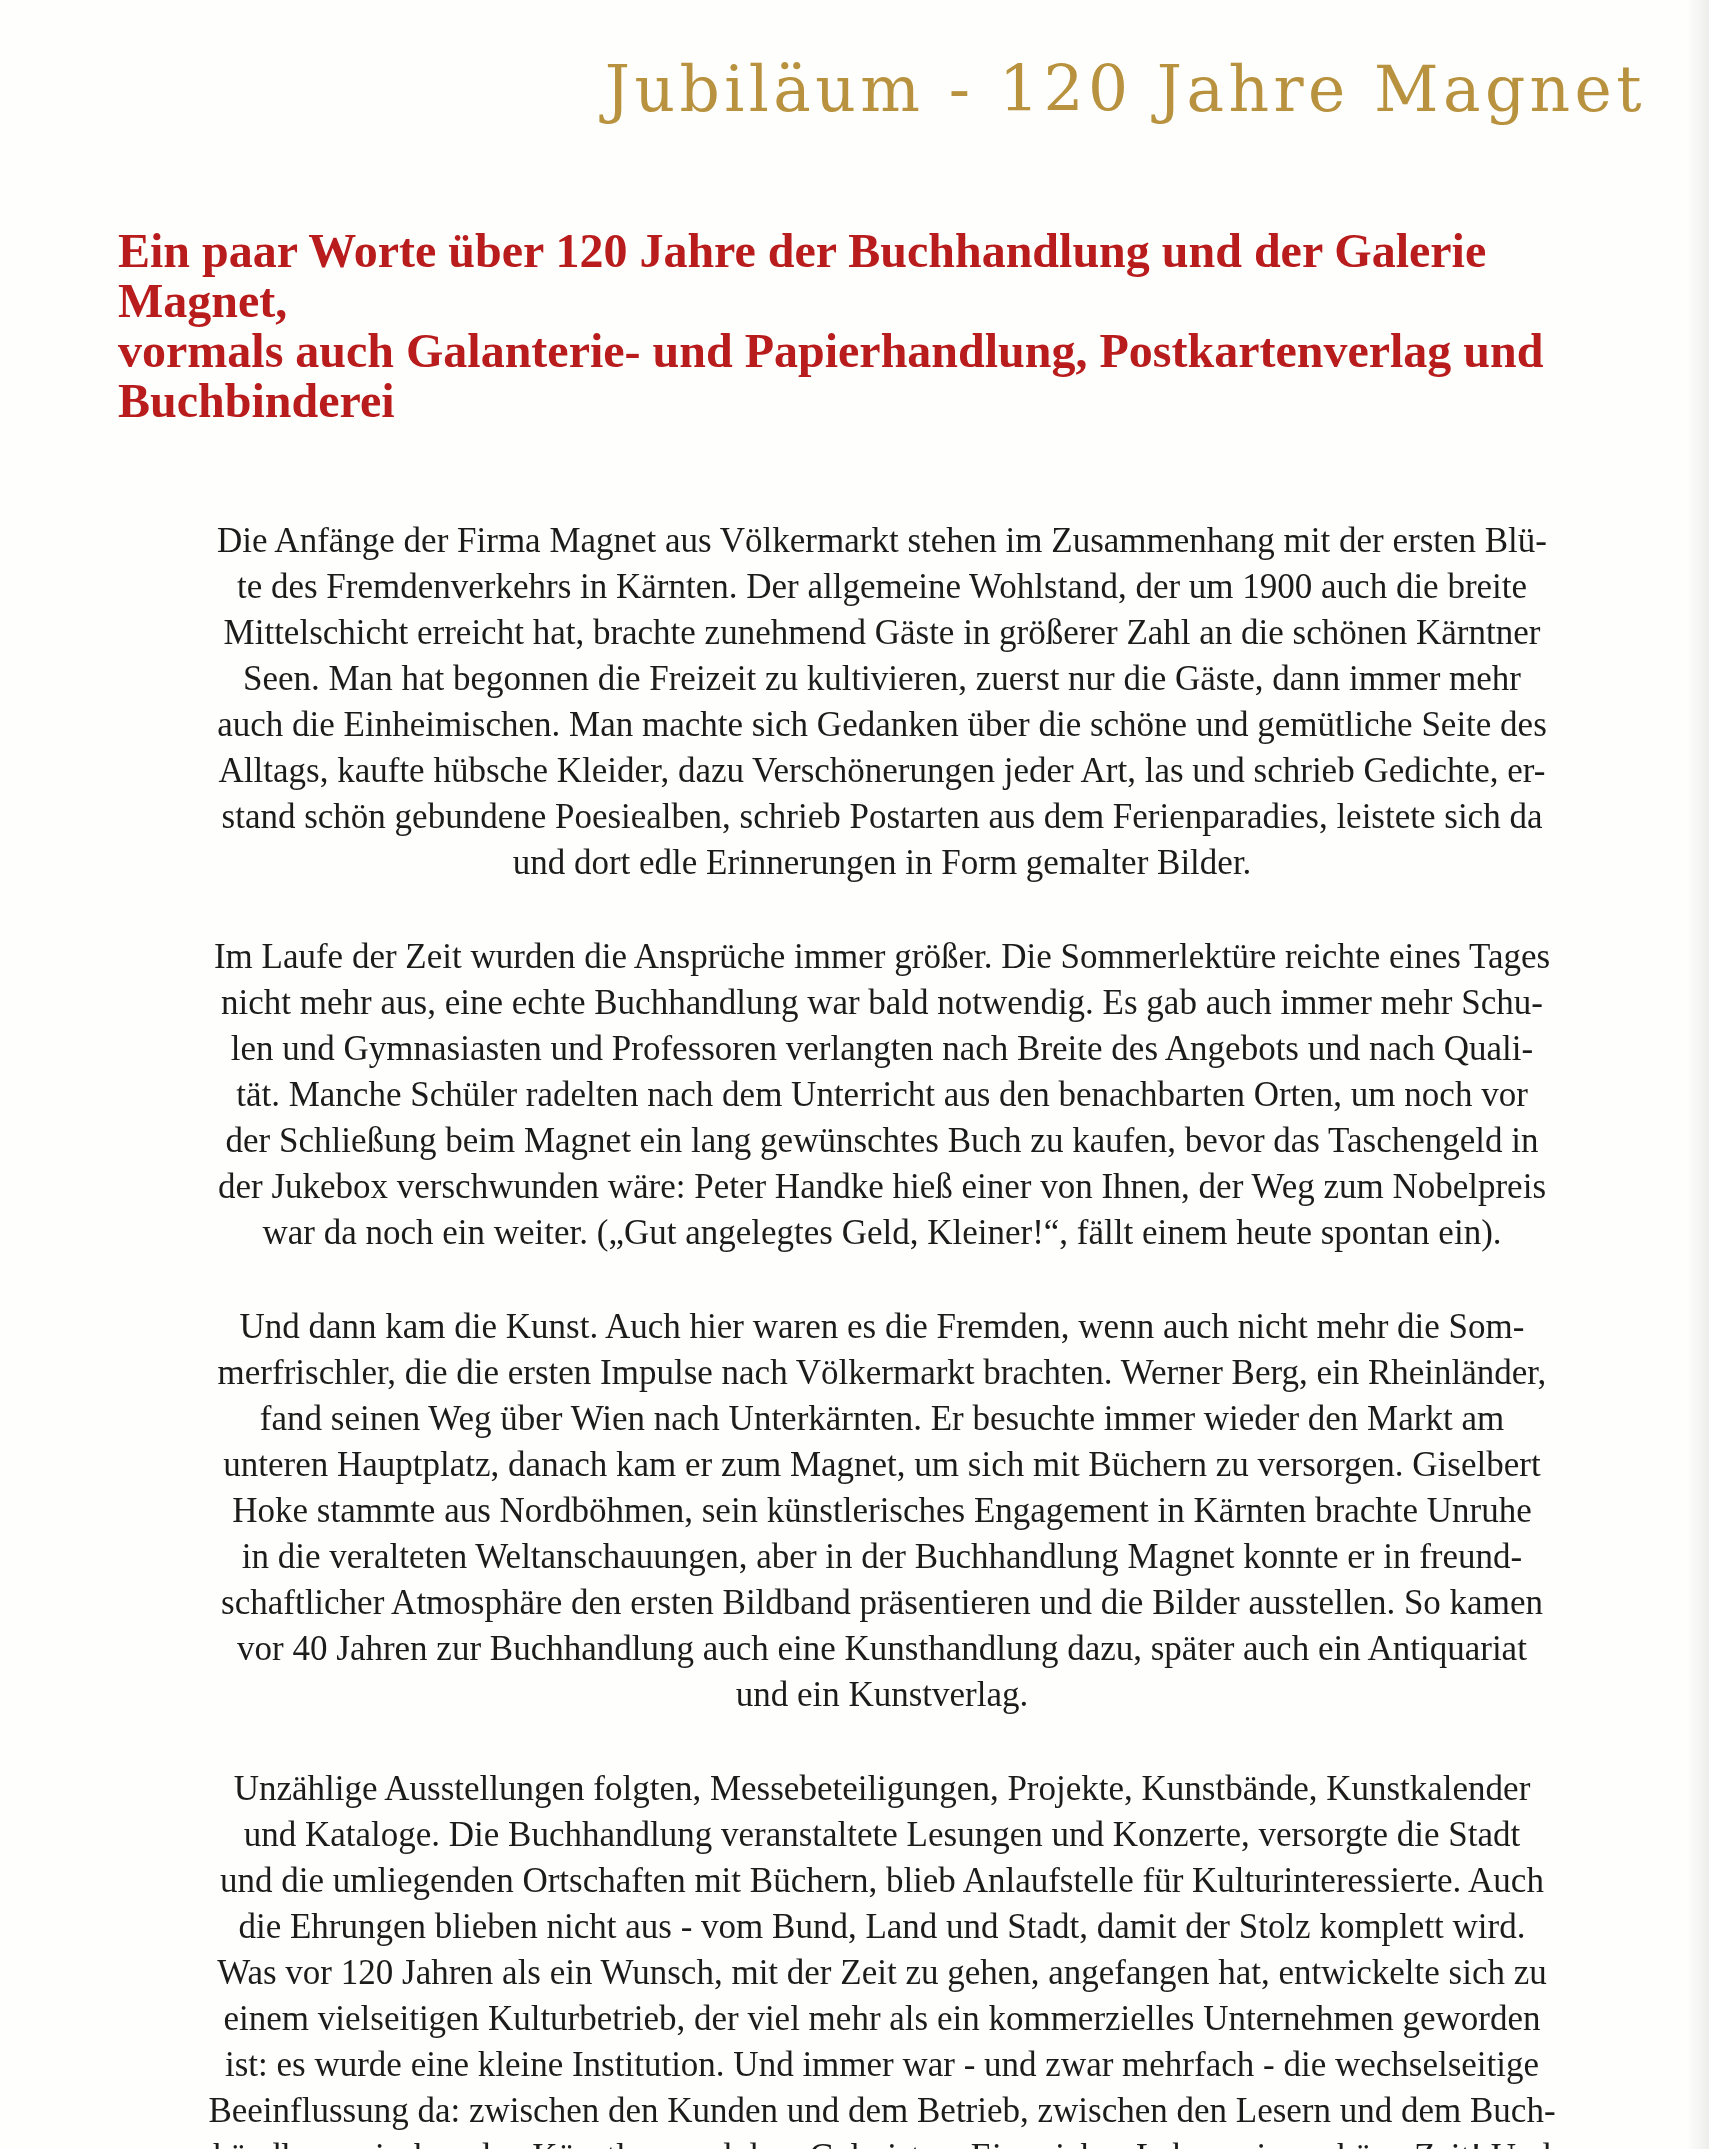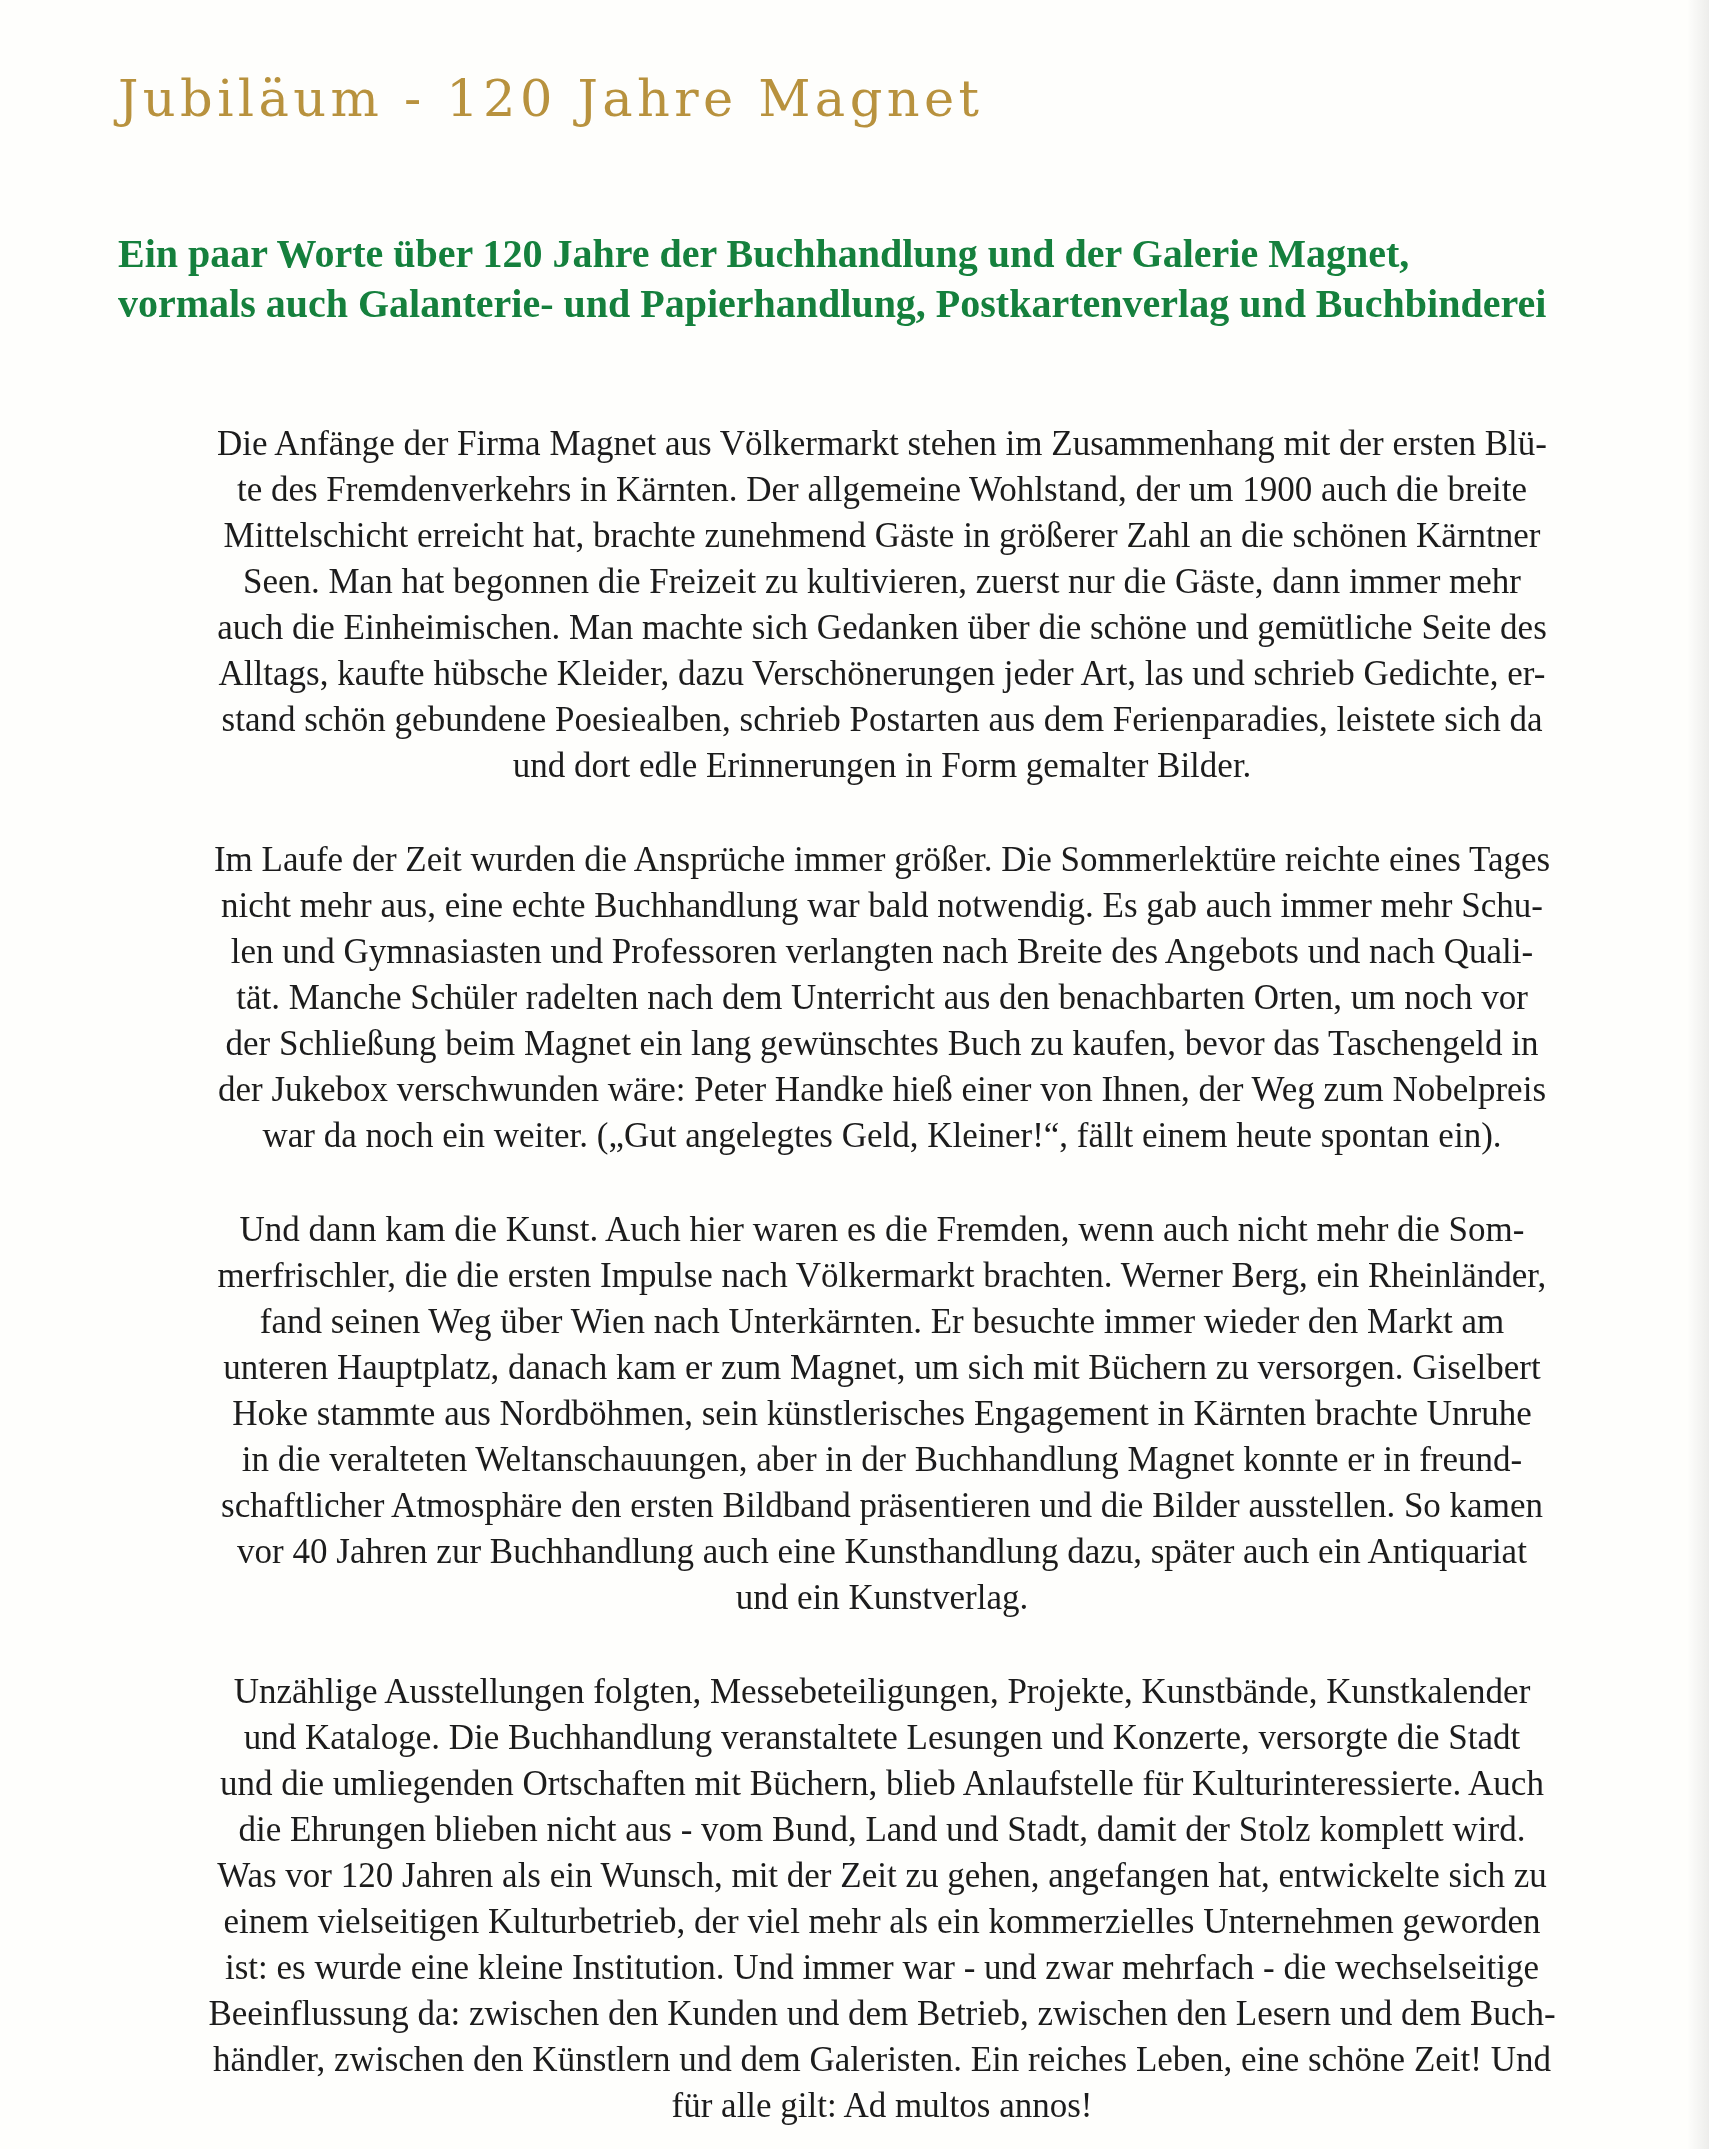--- a/index.html
+++ b/index.html
@@ -28,32 +28,33 @@
   }
   .page {
     box-sizing: border-box;
     width: 1710px;
     height: 2149px;
     padding: 55px 64px 35px 118px;
   }
   .doc-title {
     font-family: "DejaVu Serif", serif;
     font-weight: 400;
-    font-size: 51px;
+    font-size: 63px;
     letter-spacing: 4.4px;
     color: #b8923e;
-    margin: 16px 0 102px 0;
+    margin: 0 0 102px 0;
     line-height: 1.1;
+    text-align: right;
   }
   .doc-heading {
     font-family: "Liberation Serif", serif;
     font-weight: 700;
-    font-size: 40px;
+    font-size: 48px;
     line-height: 50px;
-    color: #15803d;
+    color: #b91c1c;
     margin: 8px 0 92px 0;
     max-width: 1535px;
   }
   .doc-heading .h-line {
     display: block;
   }
   .article {
     max-width: 1537px;
   }
   .para {

